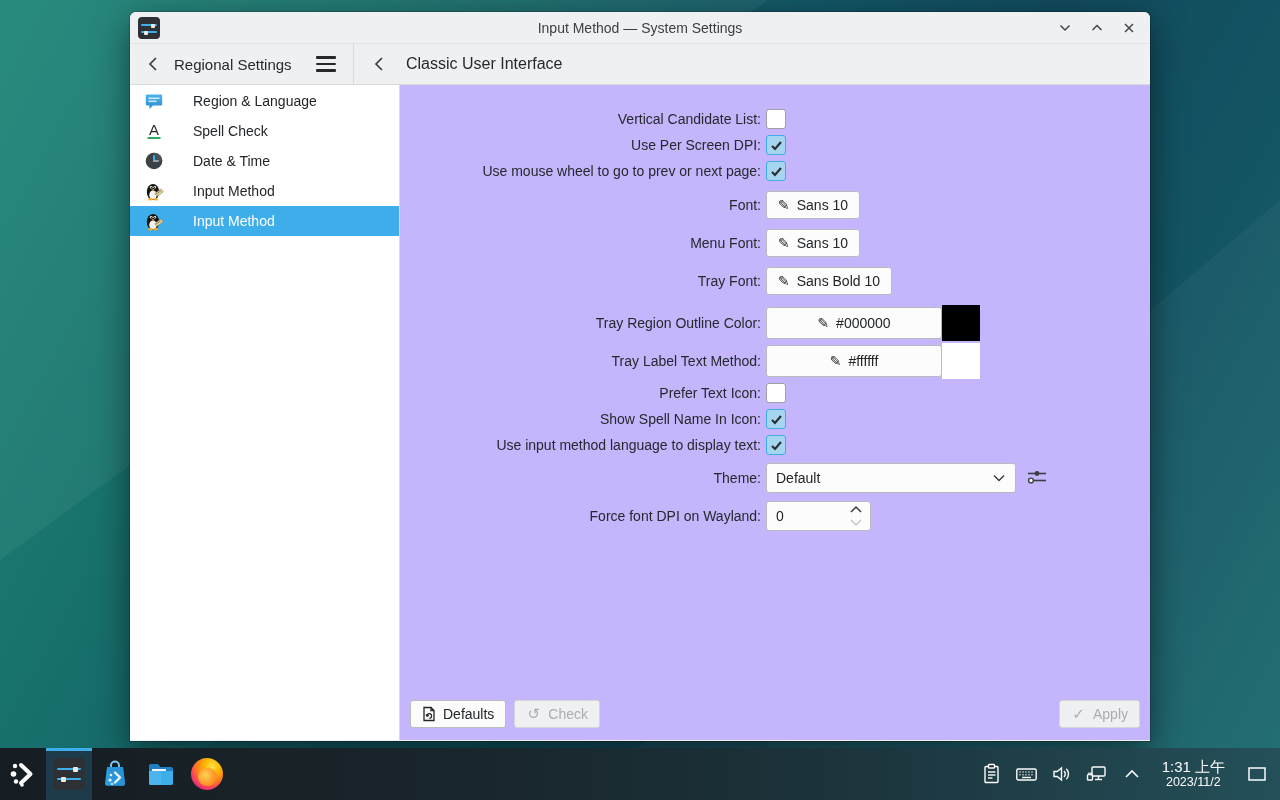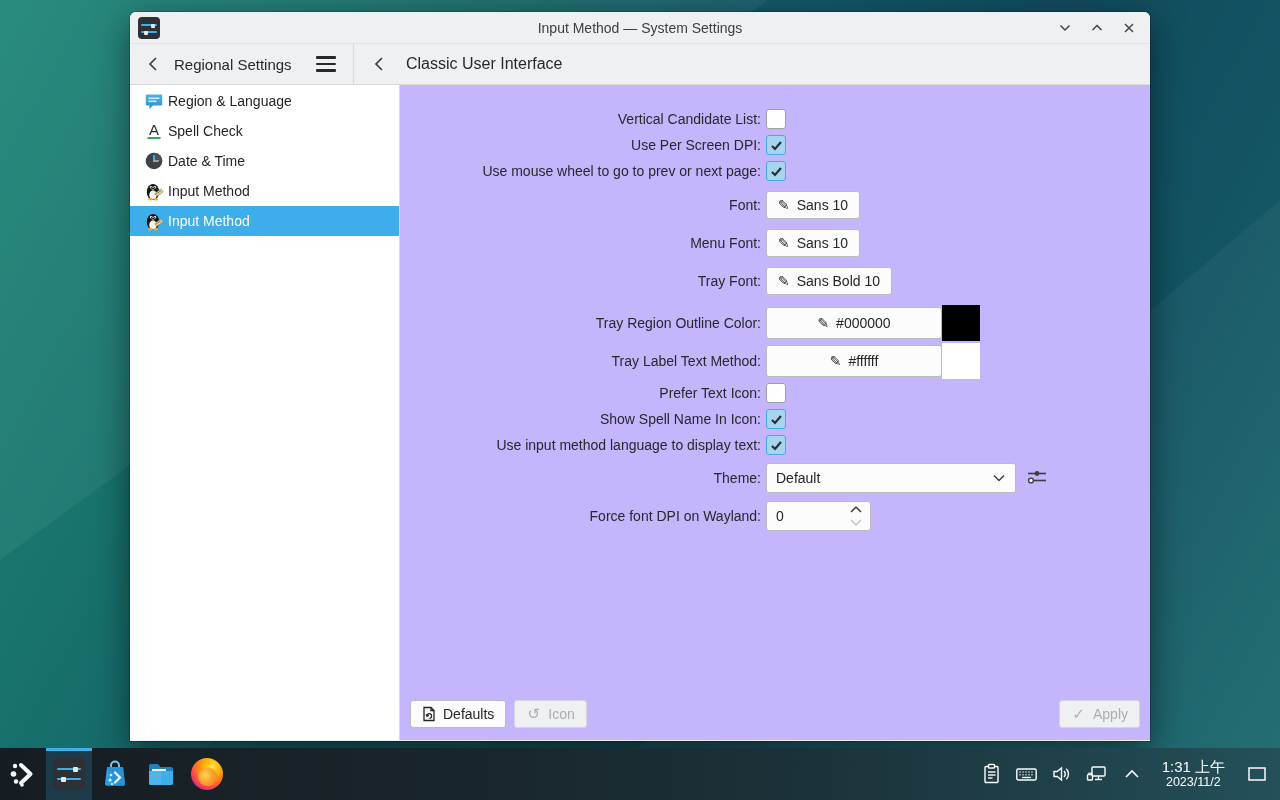--- a/index.html
+++ b/index.html
@@ -38,21 +38,21 @@
   .hdr-left .title { font-size:15px; margin-left:12px; color:#26292c; }
   .hdr-right { flex:1; display:flex; align-items:center; padding-left:16px; }
   .hdr-right .title { font-size:16px; margin-left:18px; color:#26292c; }
   .back-btn { background:none; border:none; display:flex; align-items:center; cursor:pointer; padding:2px; }
   .menu-btn { margin-left:auto; background:none; border:none; cursor:pointer; display:flex; flex-direction:column; gap:4px; padding:3px; }
   .menu-btn span { display:block; width:20px; height:2.4px; background:#26292c; border-radius:1px; }
 
   
   .body-row { display:flex; height:655px; }
   .sidebar { width:270px; background:#ffffff; border-right:1px solid #d9dadb; padding-top:1px; }
-  .side-item { height:30px; display:flex; align-items:center; gap:3px; padding-left:13px; font-size:14px; cursor:pointer; }
+  .side-item { height:30px; display:flex; align-items:center; gap:28px; padding-left:13px; font-size:14px; cursor:pointer; }
   .side-item.selected { background:#3daee9; color:#ffffff; }
   .side-ic { width:22px; height:22px; flex:0 0 22px; display:flex; align-items:center; justify-content:center; }
 
   .content { flex:1; position:relative; background:#c4b5fd; }
   .form { padding-top:24px; }
   .frow { display:flex; align-items:center; }
   .flabel { width:366px; text-align:right; padding-right:5px; font-size:14px; color:#26292c; }
   .mb6{margin-bottom:6px;} .mb8{margin-bottom:8px;} .mb10{margin-bottom:10px;} .mb4{margin-bottom:4px;} .mb2{margin-bottom:2px;}
 
   .cb { width:20px; height:20px; border-radius:3px; border:1px solid #9da0a3; background:#fff;
@@ -396,21 +396,21 @@
                 <path d="M2 1.5 h7 l3 3 V14.5 H2 Z" fill="none" stroke="#232629" stroke-width="1.3"></path>
                 <path d="M9 1.5 v3 h3" fill="none" stroke="#232629" stroke-width="1.3"></path>
                 <path d="M5 10 a2.3 2.3 0 1 1 2.3 2.3" fill="none" stroke="#232629" stroke-width="1.2"></path>
                 <polyline points="4,8.4 5,10.3 6.9,9.4" fill="none" stroke="#232629" stroke-width="1.2"></polyline>
               </svg>
             <span>Defaults</span>
           </button>
           <span class="gap"></span>
           <button class="btn disabled" disabled="">
             <span class="icon14 uglyph">↺</span>
-            <span>Icon</span>
+            <span>Check</span>
           </button>
           <span style="margin-left:auto;"></span>
           <button class="btn disabled" disabled="">
             <span class="icon14 uglyph">✓</span>
             <span>Apply</span>
           </button>
         </div>
       </div>
     </div>
   </div>

